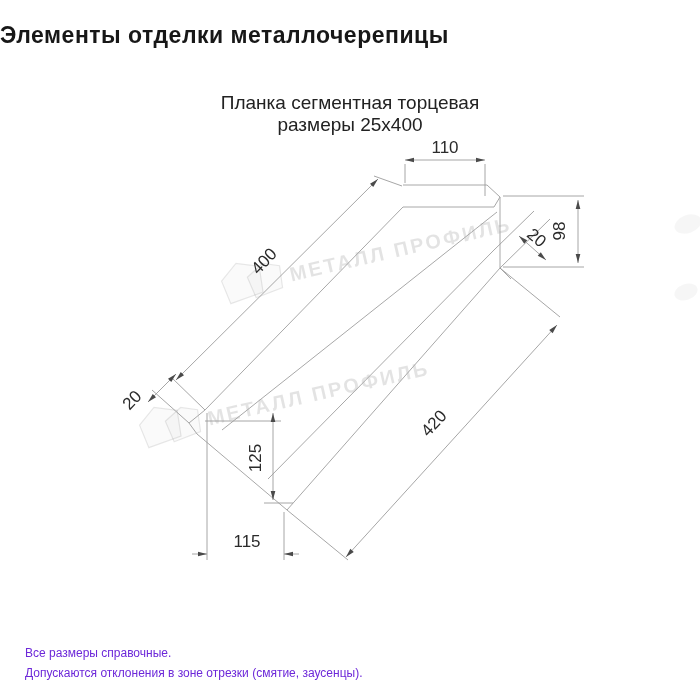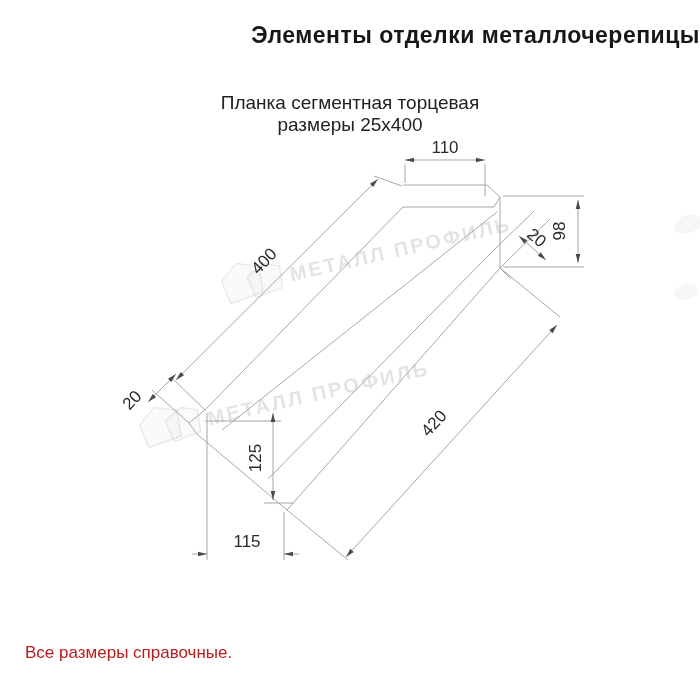--- a/index.html
+++ b/index.html
@@ -1,29 +1,29 @@
 <!DOCTYPE html>
 <html><head>
 <meta charset="utf-8">
 <style>
   html,body{margin:0;padding:0;}
   body{
     width:700px;height:700px;background:#ffffff;position:relative;overflow:hidden;
     font-family:"Liberation Sans", sans-serif;color:#1b1b1b;
   }
   .page-title{
-    position:absolute;top:22px;left:0;width:700px;text-align:right;
+    position:absolute;top:22px;left:0;width:700px;text-align:left;
     font-size:23px;font-weight:bold;letter-spacing:0.5px;color:#171717;
   }
   .subtitle{
     position:absolute;top:92px;left:0;width:700px;text-align:center;
     font-size:19px;line-height:22px;color:#222222;
   }
   .footer{
-    position:absolute;left:25px;top:643px;font-size:17px;line-height:20px;color:#b91c1c;
+    position:absolute;left:25px;top:643px;font-size:12px;line-height:20px;color:#6d28d9;
   }
   svg.drawing{position:absolute;left:0;top:0;}
   .pline{stroke:#a8a8a8;stroke-width:1;fill:none;}
   .dline{stroke:#9c9c9c;stroke-width:0.9;fill:none;}
   .dimtext{fill:#2b2b2b;font-size:17px;font-family:"Liberation Sans",sans-serif;}
   .wmtext{fill:rgba(0,0,0,0.11);font-size:20px;font-weight:bold;letter-spacing:2.5px;
           font-family:"Liberation Sans",sans-serif;}
   .wmshape{stroke:rgba(0,0,0,0.09);stroke-width:1.2;fill:rgba(0,0,0,0.02);}
   .wmfrag{fill:rgba(0,0,0,0.035);}
 </style>
@@ -126,13 +126,14 @@
     <text class="dimtext" x="136" y="404" transform="rotate(-46 136 404)">20</text>
     <text class="dimtext" x="533" y="242" transform="rotate(40 533 242)">20</text>
     <text class="dimtext" x="261" y="458" transform="rotate(-90 261 458)">125</text>
     <text class="dimtext" x="247" y="547">115</text>
     <text class="dimtext" x="438" y="427" transform="rotate(-47 438 427)">420</text>
   </g>
 </svg>
 
 <div class="footer">
   <div>Все размеры справочные.</div>
+  <div>Допускаются отклонения в зоне отрезки (смятие, заусенцы).</div>
 </div>
 
 </body></html>

